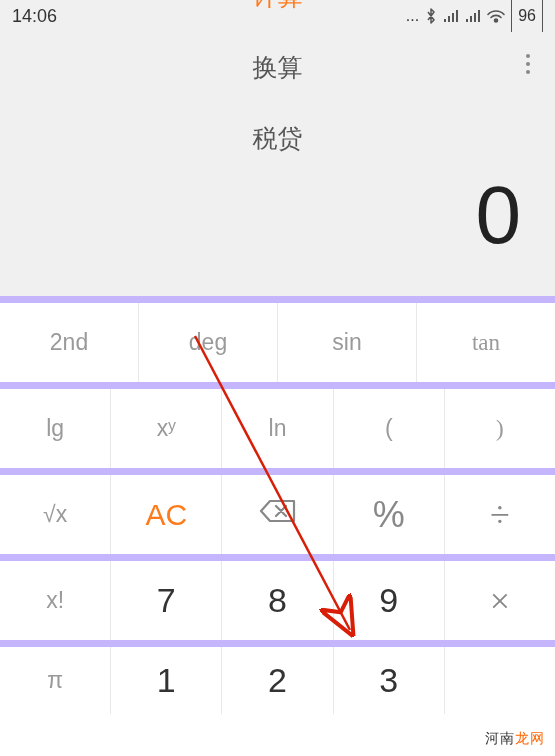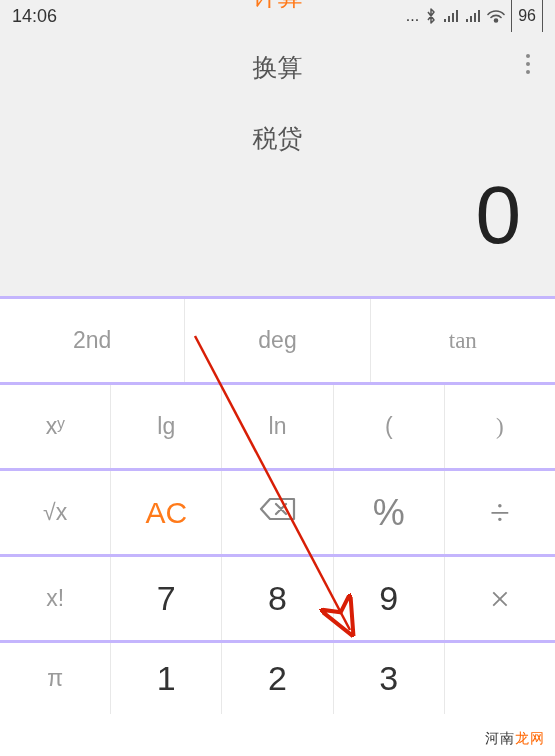--- a/index.html
+++ b/index.html
@@ -67,21 +67,21 @@
       font-size: 82px;
       color: #222;
       font-weight: 300;
     }
     .keypad {
       background: #fff;
     }
     .row {
       display: flex;
       height: 86px;
-      border-top: 3px solid #c4b5fd;
+      border-top: 7px solid #c4b5fd;
     }
     .row:last-child { height: 74px; }
     .key {
       flex: 1;
       display: flex;
       align-items: center;
       justify-content: center;
       font-size: 26px;
       color: #9a9a9a;
       border-right: 1px solid #e8e8e8;
@@ -155,25 +155,26 @@
 </div>
 
 <div class="display">
   <div class="display-value">0</div>
 </div>
 
 <div class="keypad">
   <div class="row">
     <div class="key func">2nd</div>
     <div class="key func">deg</div>
+    <div class="key func">sin</div>
     <div class="key func">tan</div>
   </div>
   <div class="row">
+    <div class="key func">lg</div>
     <div class="key func">xʸ</div>
-    <div class="key func">lg</div>
     <div class="key func">ln</div>
     <div class="key func">(</div>
     <div class="key func">)</div>
   </div>
   <div class="row">
     <div class="key func">√x</div>
     <div class="key ac">AC</div>
     <div class="key backspace-icon">
       <span>
         <svg viewBox="0 0 40 28">

